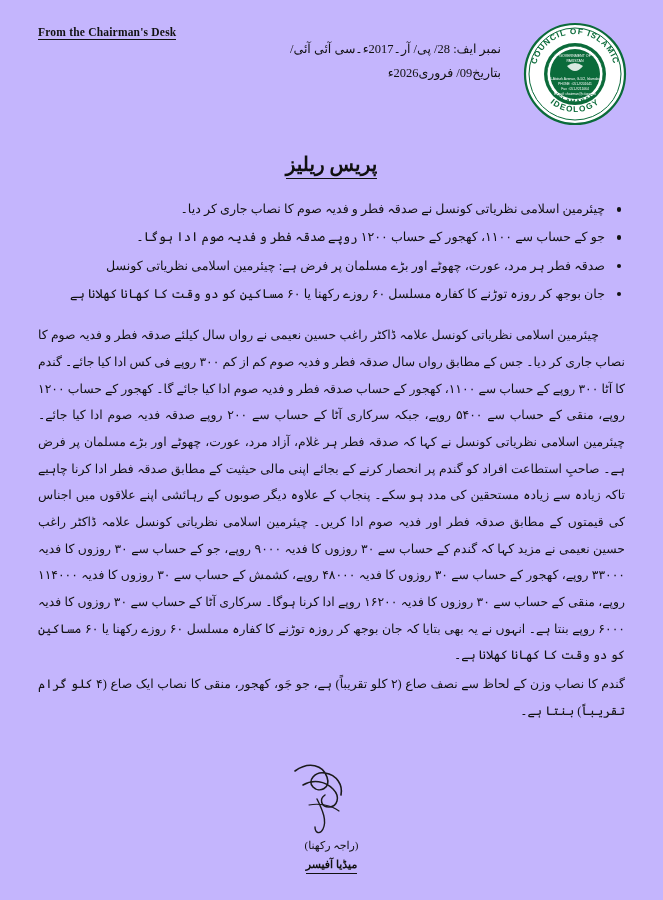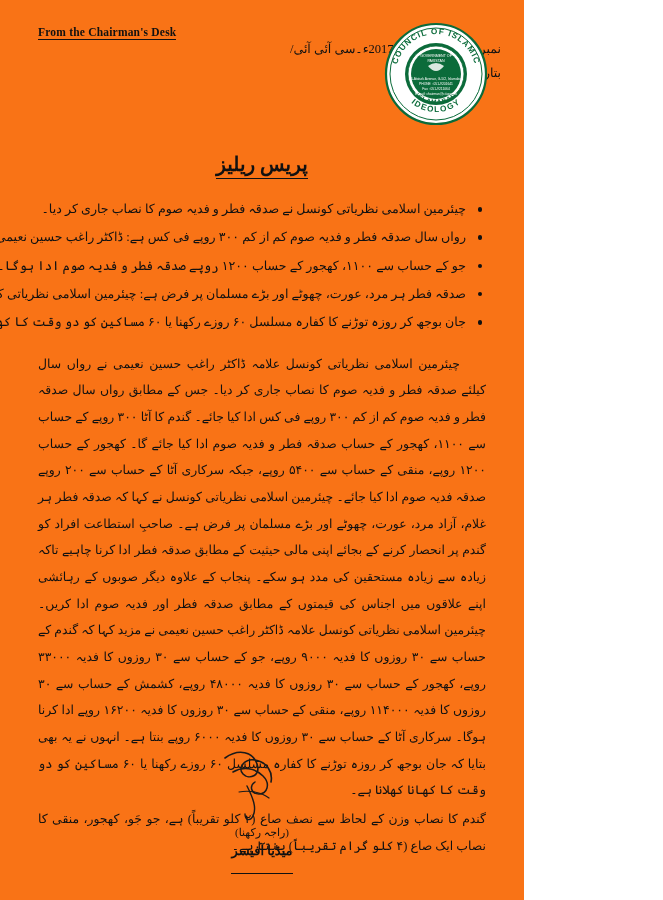--- a/index.html
+++ b/index.html
@@ -10,23 +10,23 @@
   body {
     width: 663px;
     height: 900px;
     font-family: "Liberation Serif", serif;
     color: #111111;
     position: relative;
     overflow: hidden;
   }
   .page {
     position: relative;
-    width: 524px;
+    width: 663px;
     height: 900px;
-    background: #f97316;
+    background: #c4b5fd;
     box-sizing: border-box;
     padding: 18px 26px 10px 26px;
   }
 
   
   .header-row {
     position: relative;
     height: 120px;
   }
   .chairman-desk {
@@ -142,26 +142,26 @@
   .sig-name {
     direction: rtl;
     font-family: "Liberation Serif", serif;
     font-size: 11px;
     color: #111;
     margin-bottom: 2px;
   }
   .sig-role {
     direction: rtl;
     font-family: "Liberation Serif", serif;
-    font-size: 13px;
+    font-size: 11px;
     font-weight: bold;
     color: #111;
     border-bottom: 1.3px solid #111;
     display: inline-block;
-    padding-bottom: 14px;
+    padding-bottom: 2px;
   }
 </style>
 </head>
 <body>
 
 <div class="page">
 
   <div class="header-row">
 
     <div class="chairman-desk">From the Chairman's Desk</div>
@@ -202,21 +202,20 @@
       </svg>
     </div>
   </div>
 
   <div class="title-wrap">
     <div class="press-title">پریس ریلیز</div>
   </div>
 
   <ul class="bullets">
     <li>چیئرمین اسلامی نظریاتی کونسل نے صدقہ فطر و فدیہ صوم کا نصاب جاری کر دیا۔</li>
-    <li>رواں سال صدقہ فطر و فدیہ صوم کم از کم ۳۰۰ روپے فی کس ہے: ڈاکٹر راغب حسین نعیمی</li>
     <li>جو کے حساب سے ۱۱۰۰، کھجور کے حساب ۱۲۰۰ روپے صدقہ فطر و فدیہ صوم ادا ہوگا۔</li>
     <li>صدقہ فطر ہر مرد، عورت، چھوٹے اور بڑے مسلمان پر فرض ہے: چیئرمین اسلامی نظریاتی کونسل</li>
     <li>جان بوجھ کر روزہ توڑنے کا کفارہ مسلسل ۶۰ روزے رکھنا یا ۶۰ مساکین کو دو وقت کا کھانا کھلانا ہے</li>
   </ul>
 
   <div class="body-text">
     <p class="first">چیئرمین اسلامی نظریاتی کونسل علامہ ڈاکٹر راغب حسین نعیمی نے رواں سال کیلئے صدقہ فطر و فدیہ صوم کا نصاب جاری کر دیا۔ جس کے مطابق رواں سال صدقہ فطر و فدیہ صوم کم از کم ۳۰۰ روپے فی کس ادا کیا جائے۔ گندم کا آٹا ۳۰۰ روپے کے حساب سے ۱۱۰۰، کھجور کے حساب صدقہ فطر و فدیہ صوم ادا کیا جائے گا۔ کھجور کے حساب ۱۲۰۰ روپے، منقی کے حساب سے ۵۴۰۰ روپے، جبکہ سرکاری آٹا کے حساب سے ۲۰۰ روپے صدقہ فدیہ صوم ادا کیا جائے۔ چیئرمین اسلامی نظریاتی کونسل نے کہا کہ صدقہ فطر ہر غلام، آزاد مرد، عورت، چھوٹے اور بڑے مسلمان پر فرض ہے۔ صاحبِ استطاعت افراد کو گندم پر انحصار کرنے کے بجائے اپنی مالی حیثیت کے مطابق صدقہ فطر ادا کرنا چاہیے تاکہ زیادہ سے زیادہ مستحقین کی مدد ہو سکے۔ پنجاب کے علاوہ دیگر صوبوں کے رہائشی اپنے علاقوں میں اجناس کی قیمتوں کے مطابق صدقہ فطر اور فدیہ صوم ادا کریں۔ چیئرمین اسلامی نظریاتی کونسل علامہ ڈاکٹر راغب حسین نعیمی نے مزید کہا کہ گندم کے حساب سے ۳۰ روزوں کا فدیہ ۹۰۰۰ روپے، جو کے حساب سے ۳۰ روزوں کا فدیہ ۳۳۰۰۰ روپے، کھجور کے حساب سے ۳۰ روزوں کا فدیہ ۴۸۰۰۰ روپے، کشمش کے حساب سے ۳۰ روزوں کا فدیہ ۱۱۴۰۰۰ روپے، منقی کے حساب سے ۳۰ روزوں کا فدیہ ۱۶۲۰۰ روپے ادا کرنا ہوگا۔ سرکاری آٹا کے حساب سے ۳۰ روزوں کا فدیہ ۶۰۰۰ روپے بنتا ہے۔ انہوں نے یہ بھی بتایا کہ جان بوجھ کر روزہ توڑنے کا کفارہ مسلسل ۶۰ روزے رکھنا یا ۶۰ مساکین کو دو وقت کا کھانا کھلانا ہے۔</p>
     <p>گندم کا نصاب وزن کے لحاظ سے نصف صاع (۲ کلو تقریباً) ہے، جو جَو، کھجور، منقی کا نصاب ایک صاع (۴ کلو گرام تقریباً) بنتا ہے۔</p>
   </div>
 

